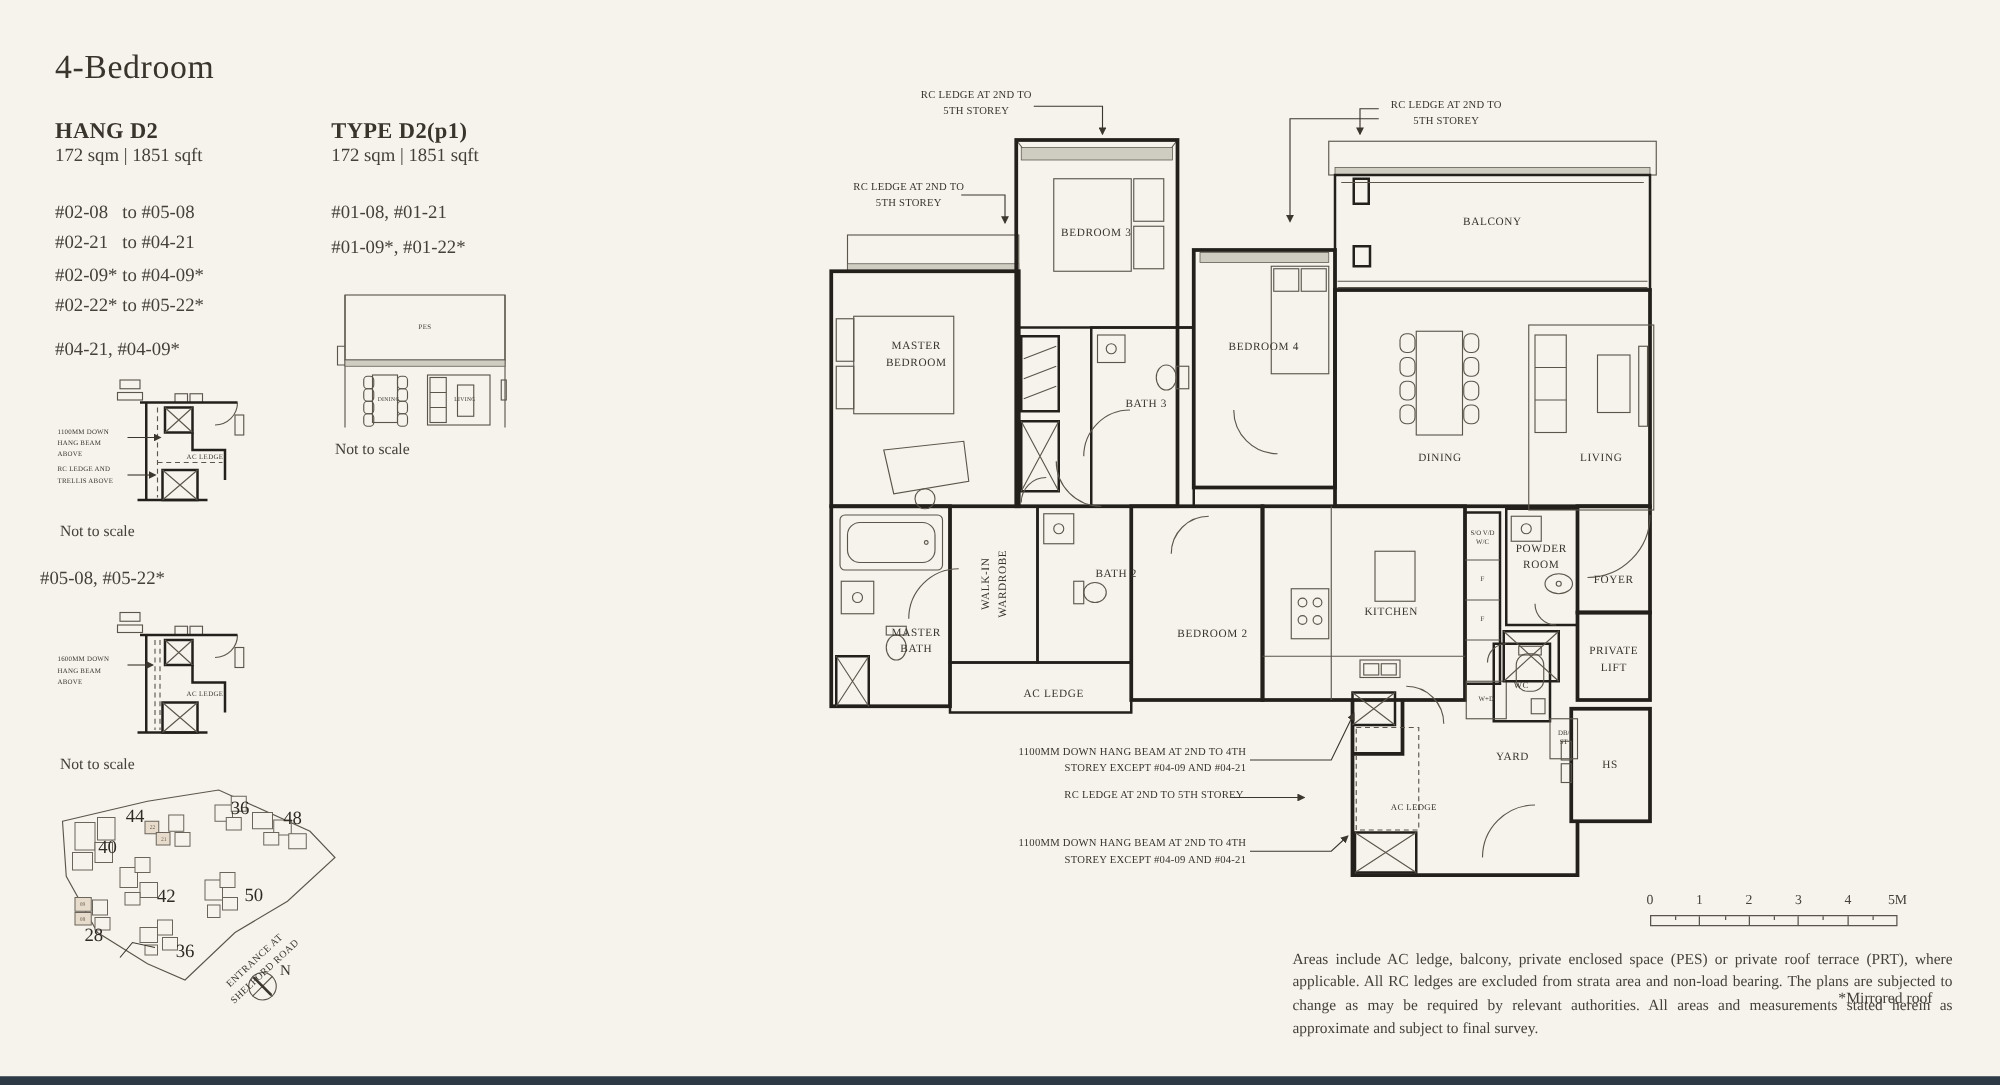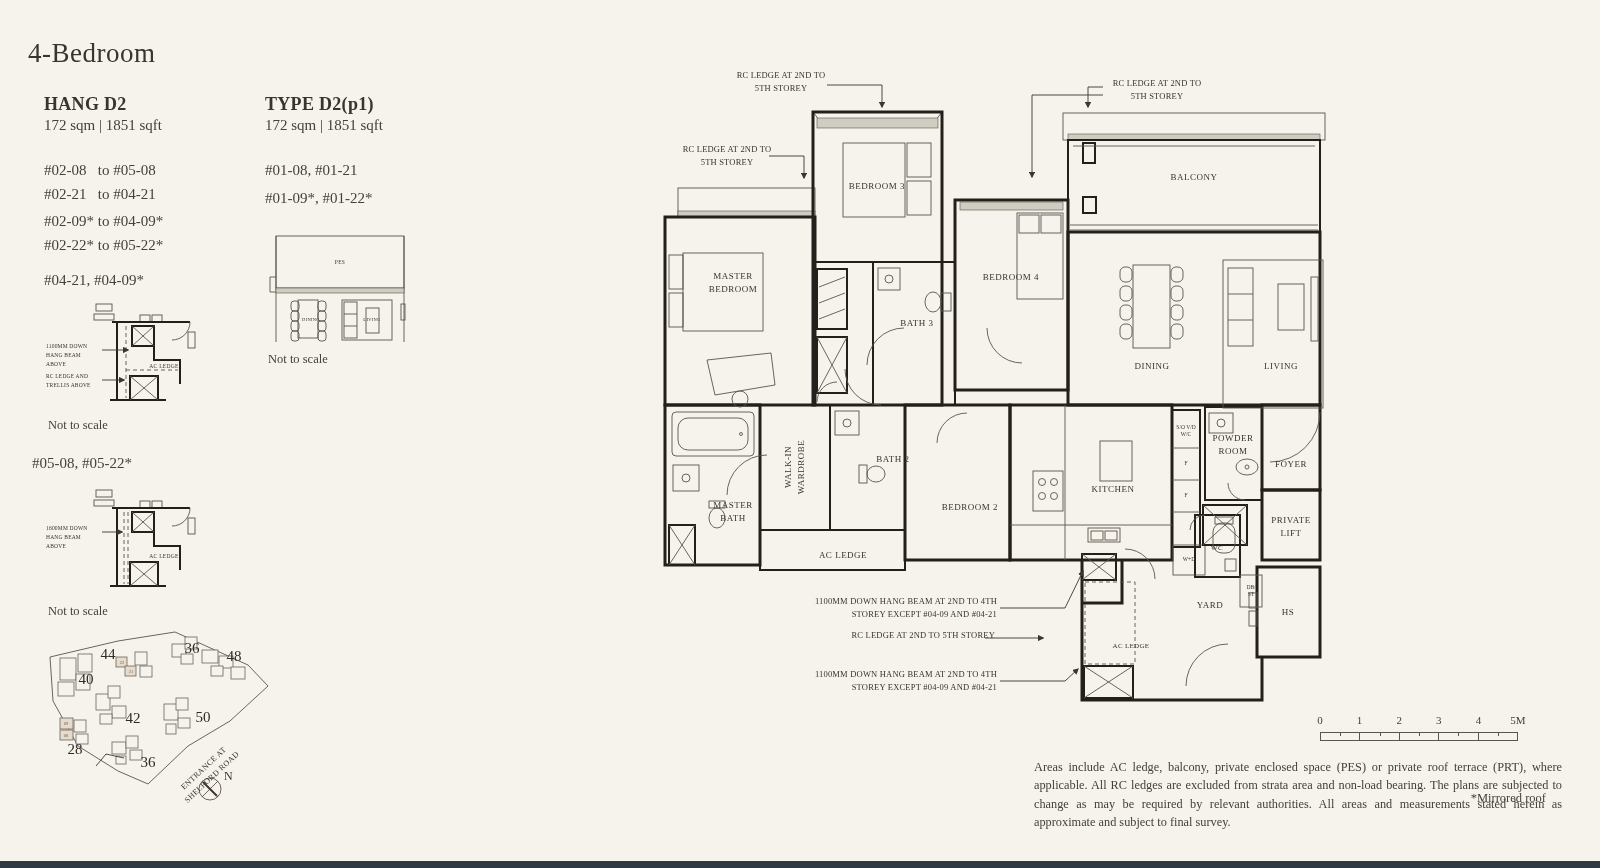--- a/index.html
+++ b/index.html
@@ -1,19 +1,19 @@
 <!DOCTYPE html>
 <html><head>
 <meta charset="utf-8">
 <style>
   html,body{margin:0;padding:0;background:#f5f3ec;}
   .page{position:relative;width:1600px;height:868px;background:#f5f3ec;overflow:hidden;
         font-family:"Liberation Serif","DejaVu Serif",serif;color:#3b362e;}
   
-  .title{position:absolute;left:28px;top:38px;font-size:27px;letter-spacing:.5px;color:#39342c;}
+  .title{position:absolute;left:44px;top:38px;font-size:27px;letter-spacing:.5px;color:#39342c;}
   .type-name{position:absolute;font-size:18px;font-weight:bold;letter-spacing:.3px;color:#39342c;}
   .type-area{position:absolute;font-size:15px;color:#45403a;}
   .uline{position:absolute;font-size:15px;color:#45403a;white-space:pre;}
   .nts{position:absolute;font-size:12.5px;color:#45403a;}
   
   svg{overflow:visible;}
   .w3{stroke:#23201c;stroke-width:3;fill:none;}
   .w2{stroke:#23201c;stroke-width:2;fill:none;}
   .t{stroke:#5b554b;stroke-width:.9;fill:none;}
   .g{fill:#cfccc2;stroke:#5b554b;stroke-width:.6;}

